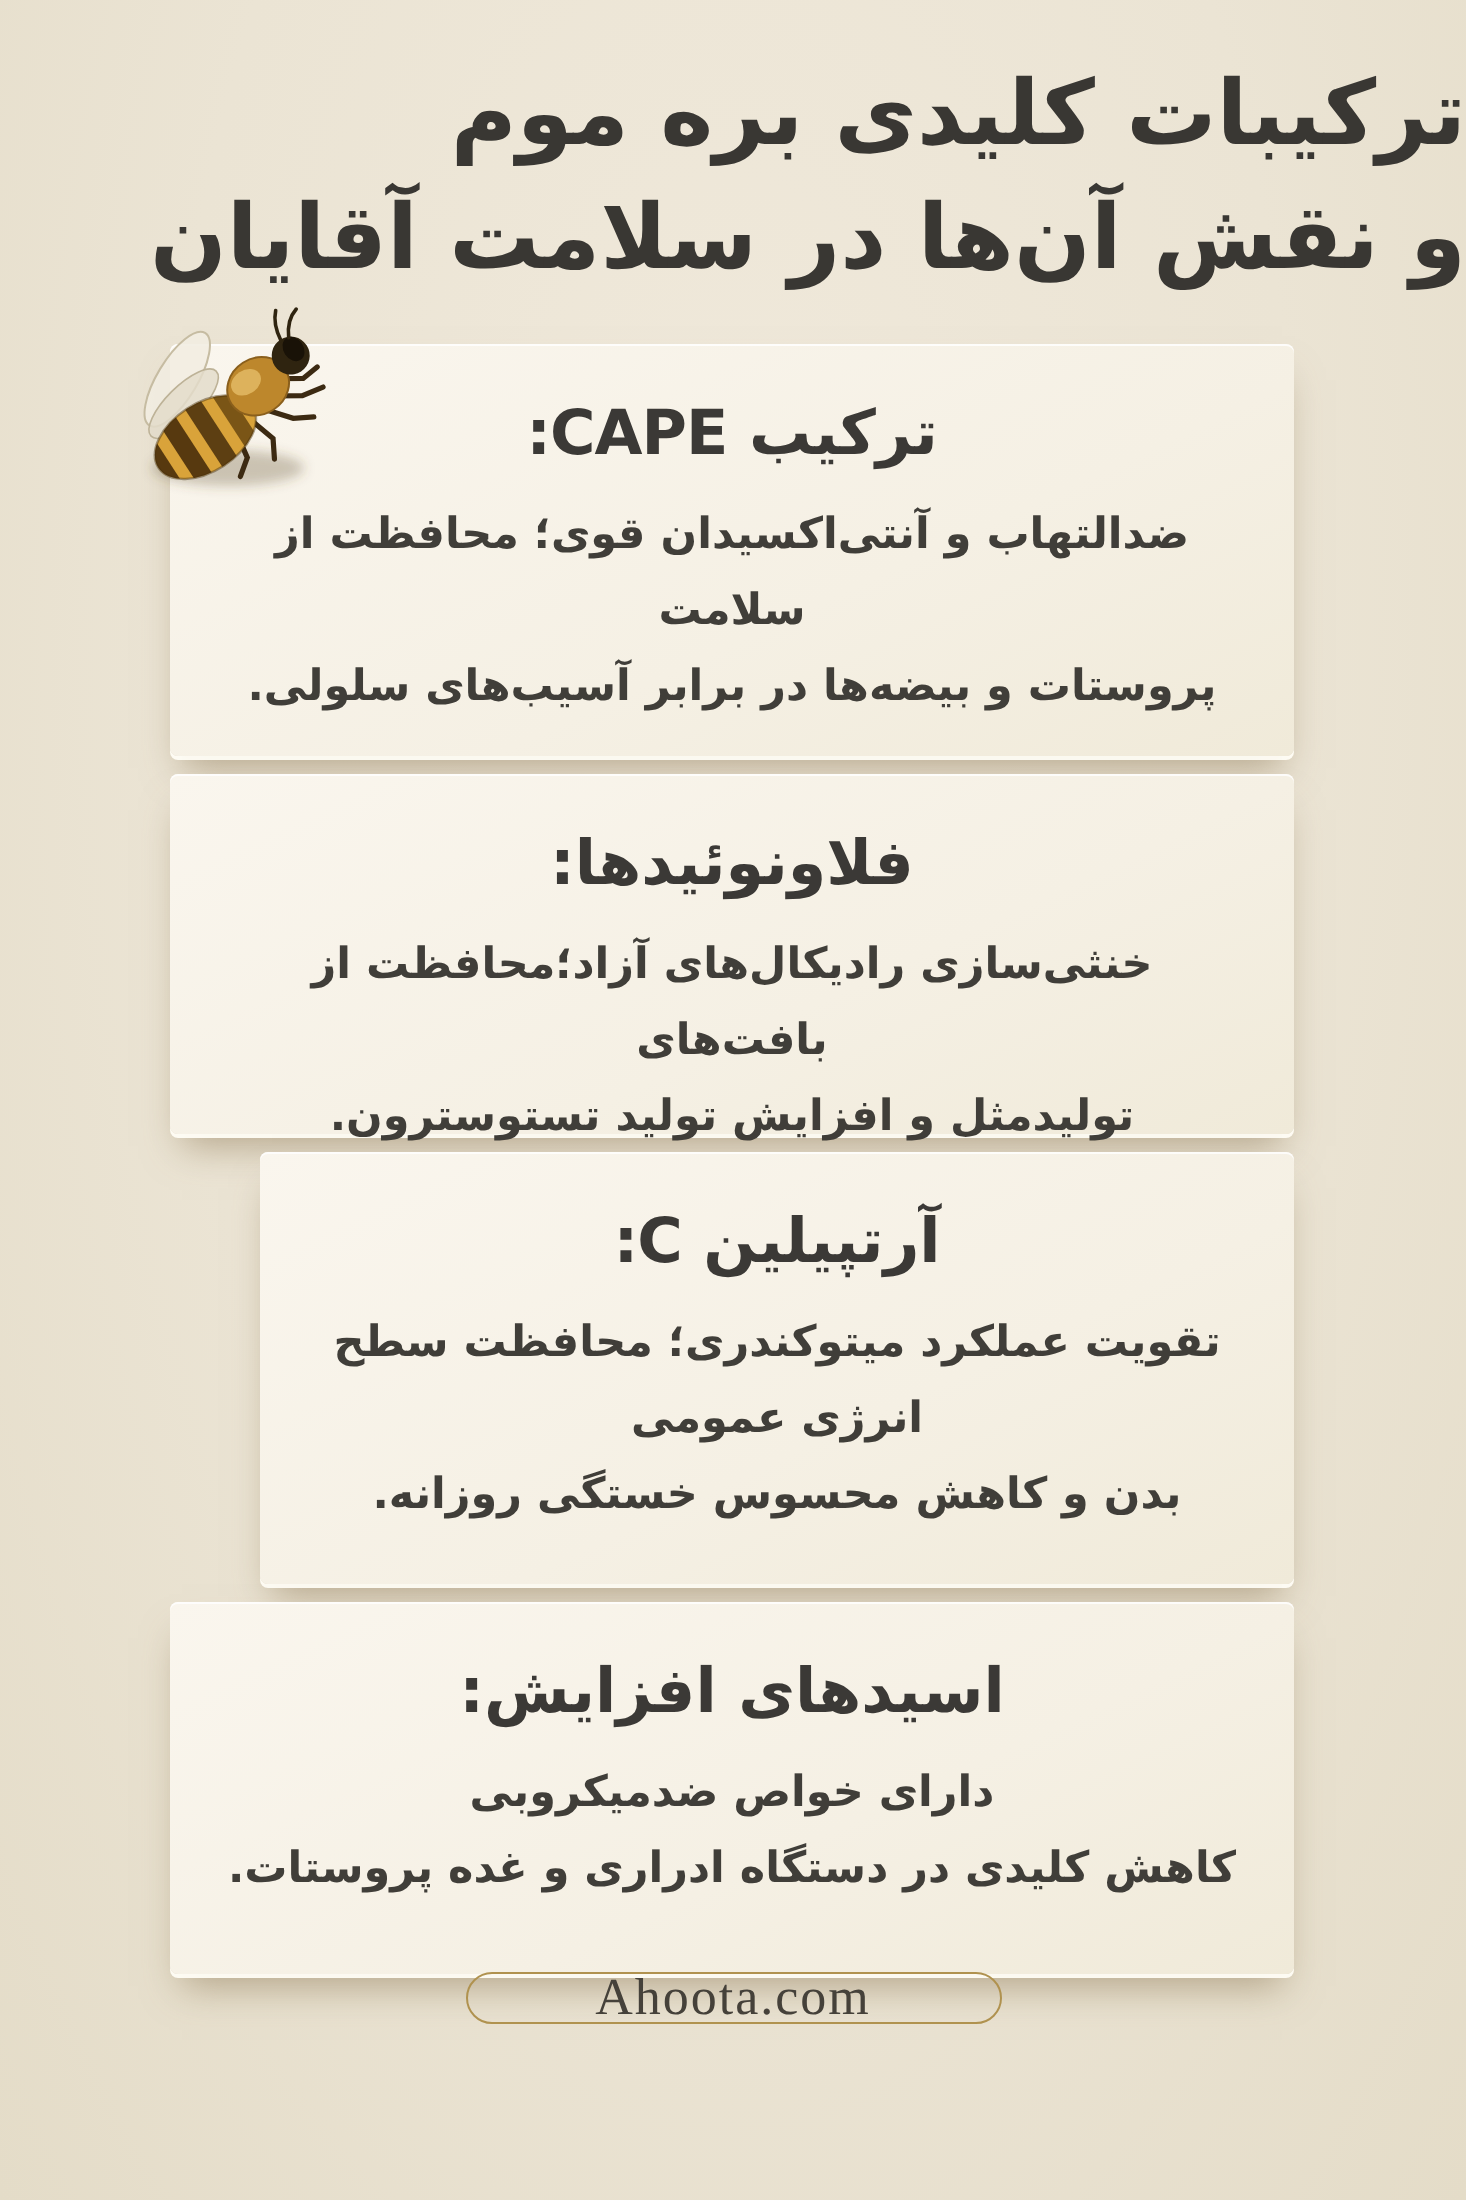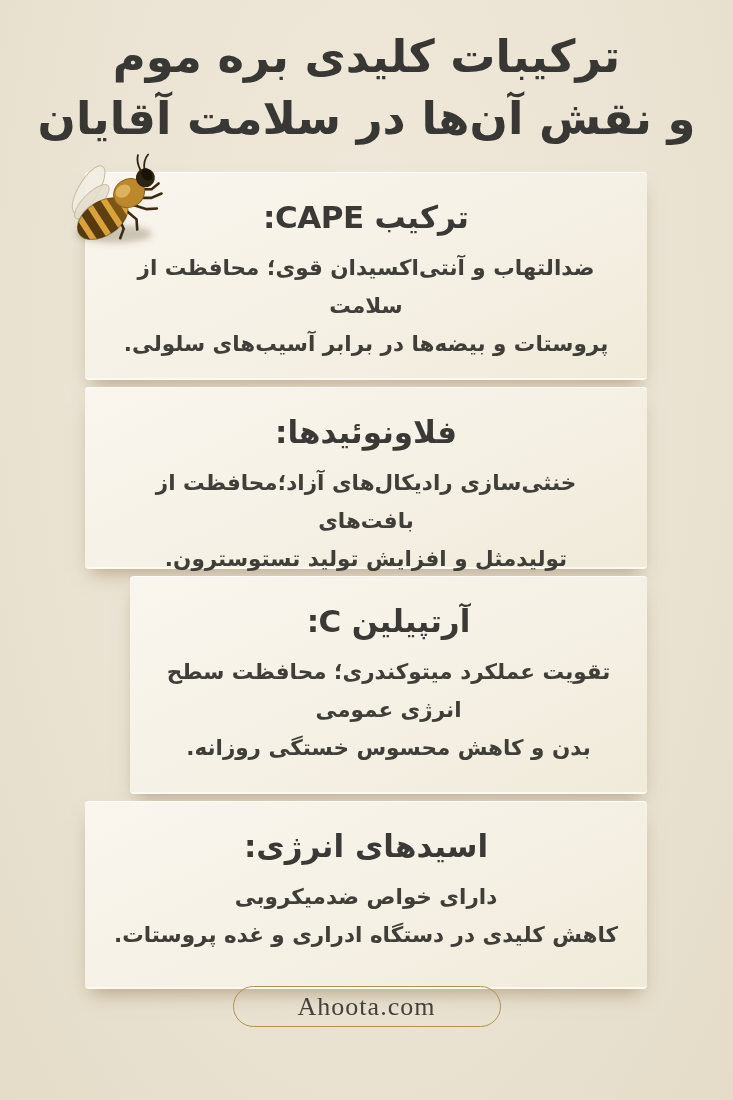--- a/index.html
+++ b/index.html
@@ -10,21 +10,20 @@
     overflow: hidden;
     background: radial-gradient(ellipse at 50% 30%, #f0e9db 0%, #ebe4d4 55%, #e4dcc8 100%);
     font-family: "DejaVu Sans", sans-serif;
     direction: rtl;
   }
   .title {
     position: absolute;
     top: 26px;
     left: 0;
     right: 0;
-    text-align: center;
     font-weight: bold;
     font-size: 45px;
     line-height: 62px;
     color: #393733;
     letter-spacing: -1px;
   }
   .cards {
     position: absolute;
     top: 172px;
     left: 85px;
@@ -73,21 +72,21 @@
     height: 98px;
     z-index: 5;
     pointer-events: none;
   }
   .badge {
     position: absolute;
     top: 986px;
     left: 50%;
     transform: translateX(-50%);
     width: 268px;
-    height: 41px;
+    height: 26px;
     box-sizing: border-box;
     border: 1.5px solid #b0924f;
     border-radius: 22px;
     display: flex;
     align-items: center;
     justify-content: center;
     direction: ltr;
     font-family: "Liberation Serif", "DejaVu Serif", serif;
     font-size: 26px;
     letter-spacing: 1px;
@@ -159,21 +158,21 @@
       <h2>فلاونوئیدها:</h2>
       <p>خنثی‌سازی رادیکال‌های آزاد؛محافظت از بافت‌های
 تولیدمثل و افزایش تولید تستوسترون.</p>
     </div>
     <div class="card card-3">
       <h2>آرتپیلین C:</h2>
       <p>تقویت عملکرد میتوکندری؛ محافظت سطح انرژی عمومی
 بدن و کاهش محسوس خستگی روزانه.</p>
     </div>
     <div class="card card-4">
-      <h2>اسیدهای انرژی:</h2>
+      <h2>اسیدهای افزایش:</h2>
       <p>دارای خواص ضدمیکروبی
 کاهش کلیدی در دستگاه ادراری و غده پروستات.</p>
     </div>
   </div>
 
   <div class="badge">
     <span>Ahoota.com</span>
   </div>
 
 </div>

